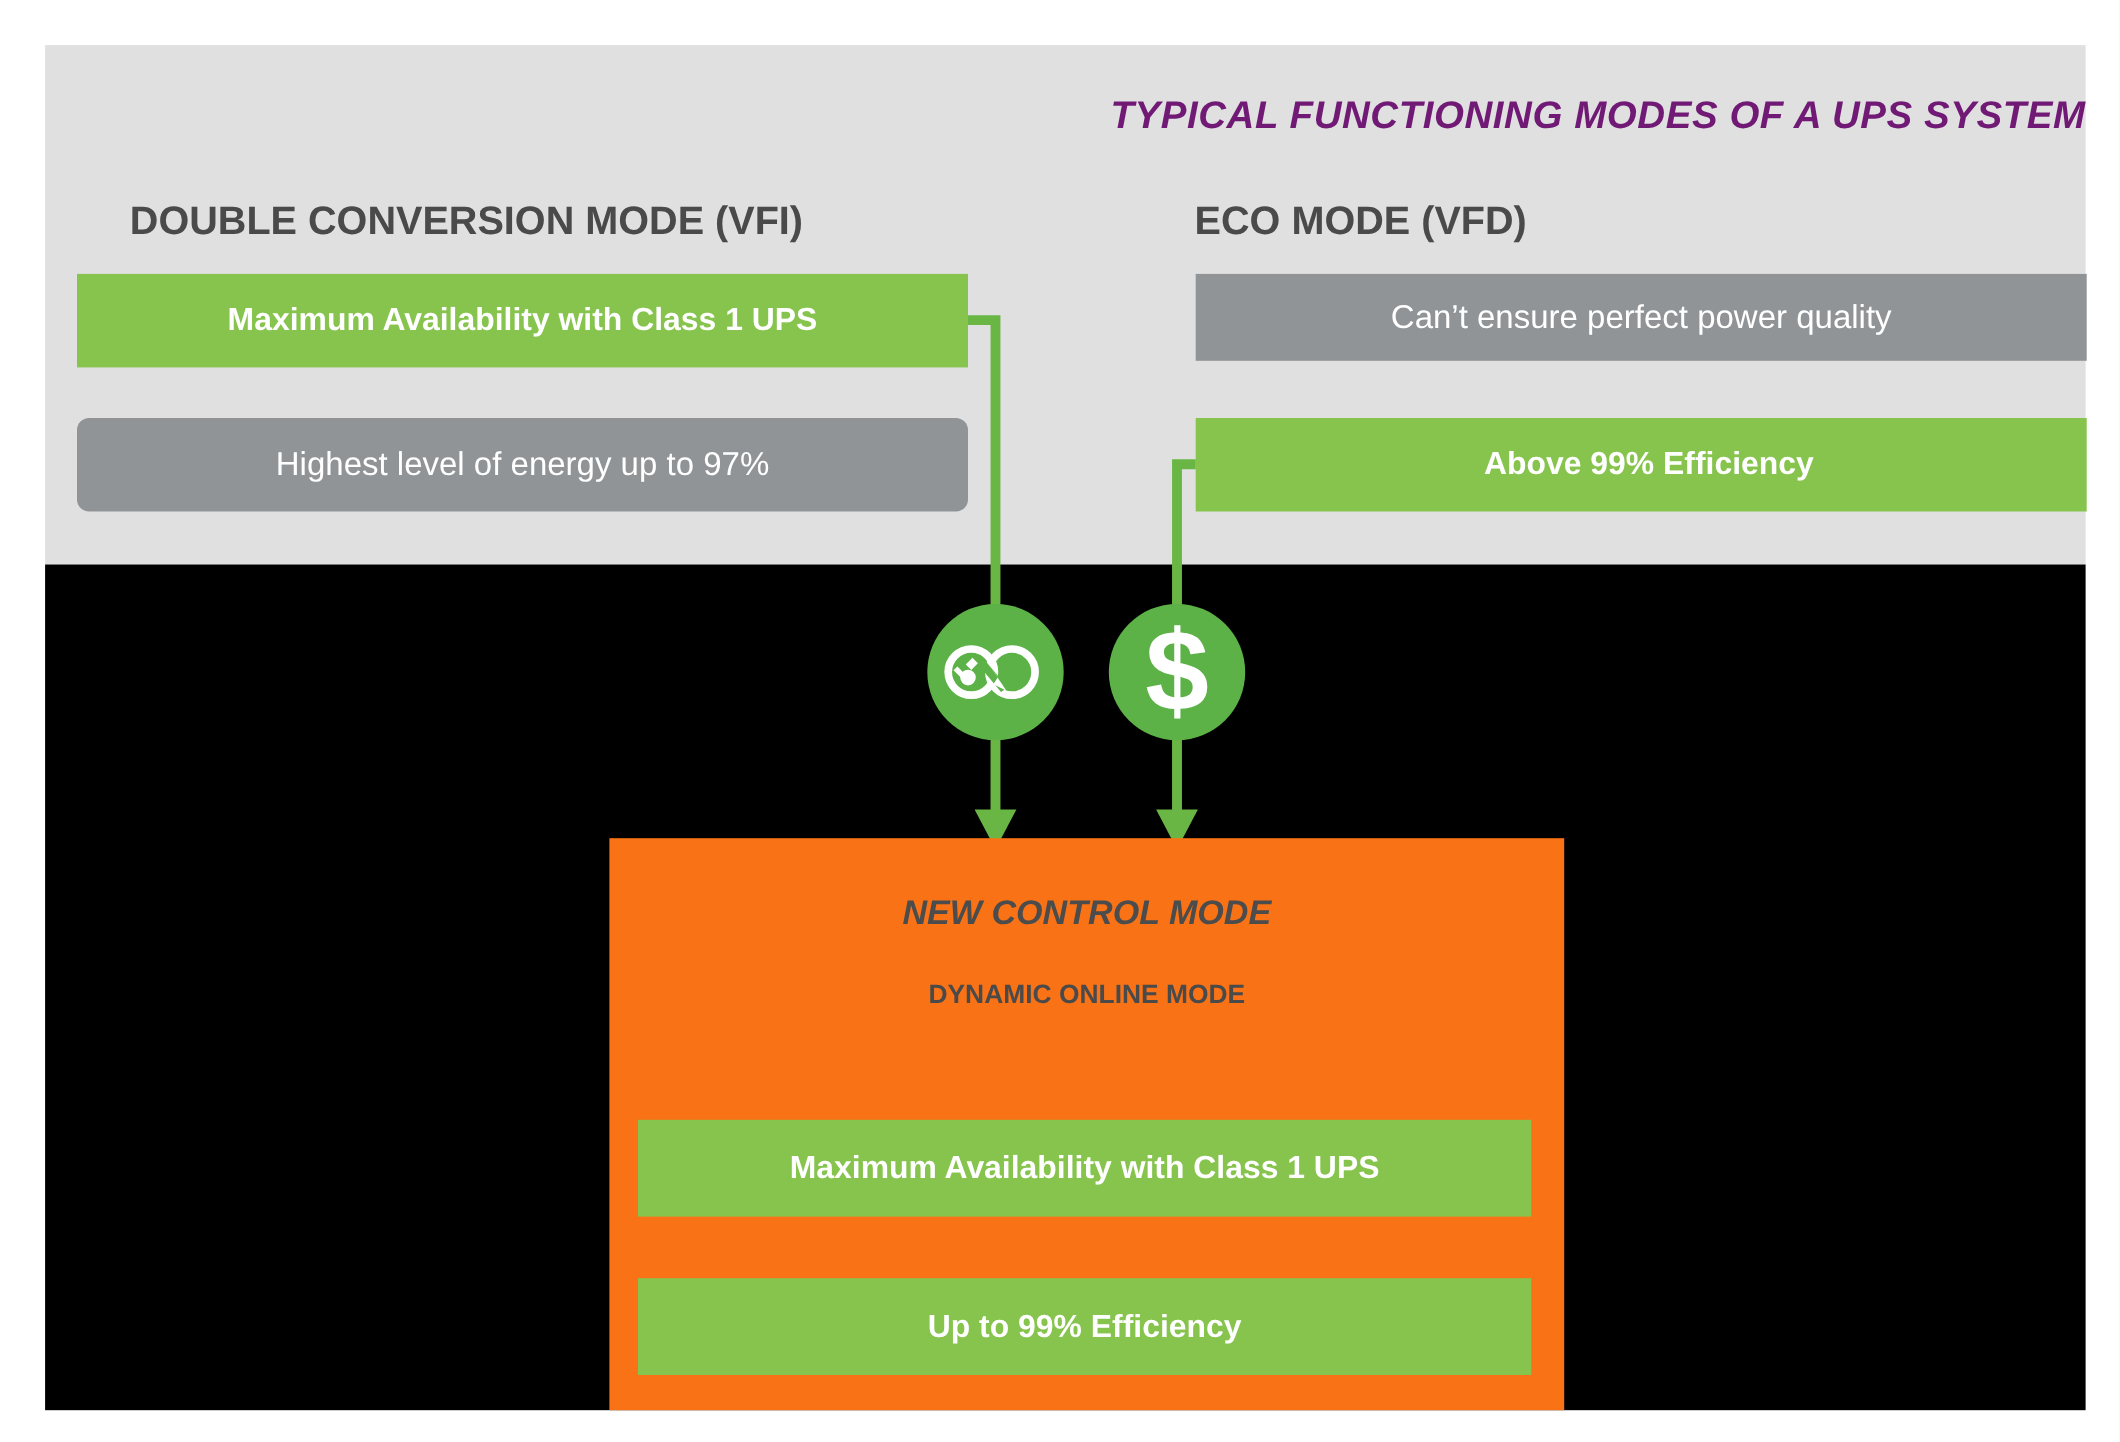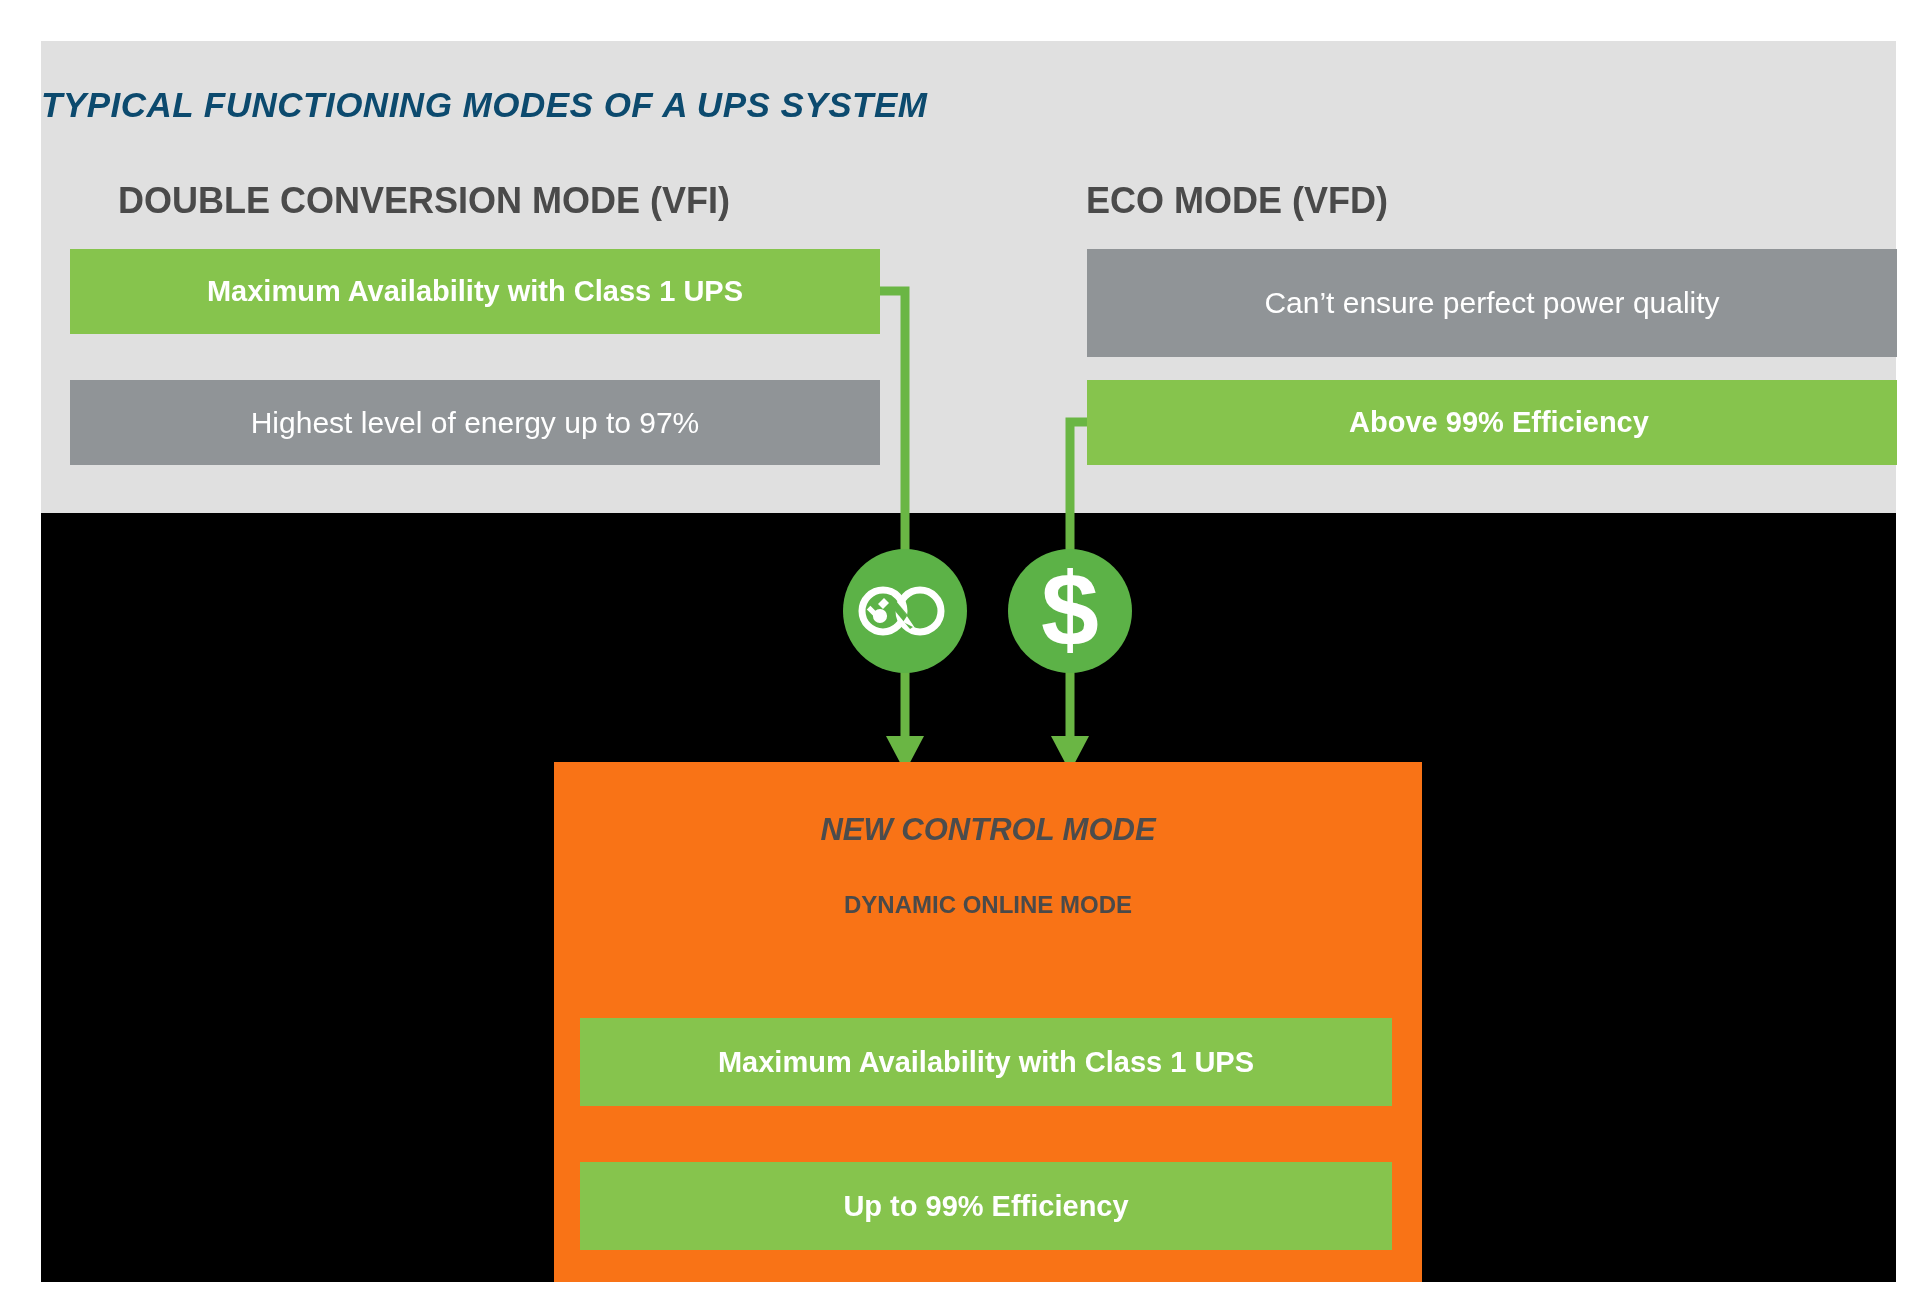--- a/index.html
+++ b/index.html
@@ -38,26 +38,26 @@
     width: 1855px;
     height: 472px;
     background: #e0e0e0;
   }
 
   .banner-title {
     position: absolute;
     left: 0;
     top: 44px;
     width: 100%;
-    text-align: left;
+    text-align: right;
     font-size: 35px;
     font-style: italic;
     font-weight: 700;
     letter-spacing: 0.5px;
-    color: #0c4a6e;
+    color: #701a75;
   }
 
   
   .col-heading {
     position: absolute;
     font-size: 36px;
     font-weight: 700;
     color: #4a4a4a;
     white-space: nowrap;
   }
@@ -72,22 +72,22 @@
     justify-content: center;
     box-sizing: border-box;
     padding: 0 18px;
     color: #ffffff;
     text-align: center;
   }
   .bar.green { background: #86c44d; font-weight: 700; font-size: 29px; }
   .bar.gray  { background: #909497; font-weight: 400; font-size: 30px; }
 
   .bar-l1 { left: 70px;  top: 249px; width: 810px; height: 85px; }
-  .bar-l2 { left: 70px;  top: 380px; width: 810px; height: 85px; }
-  .bar-r1 { left: 1087px; top: 249px; width: 810px; height: 108px; }
+  .bar-l2 { left: 70px;  top: 380px; width: 810px; height: 85px; border-radius: 11px; }
+  .bar-r1 { left: 1087px; top: 249px; width: 810px; height: 79px; }
   .bar-r2 { left: 1087px; top: 380px; width: 810px; height: 85px; padding-left: 32px; }
 
   
   #connectors {
     position: absolute;
     left: 0; top: 0;
     width: 1927px;
     height: 1311px;
     pointer-events: none;
   }

